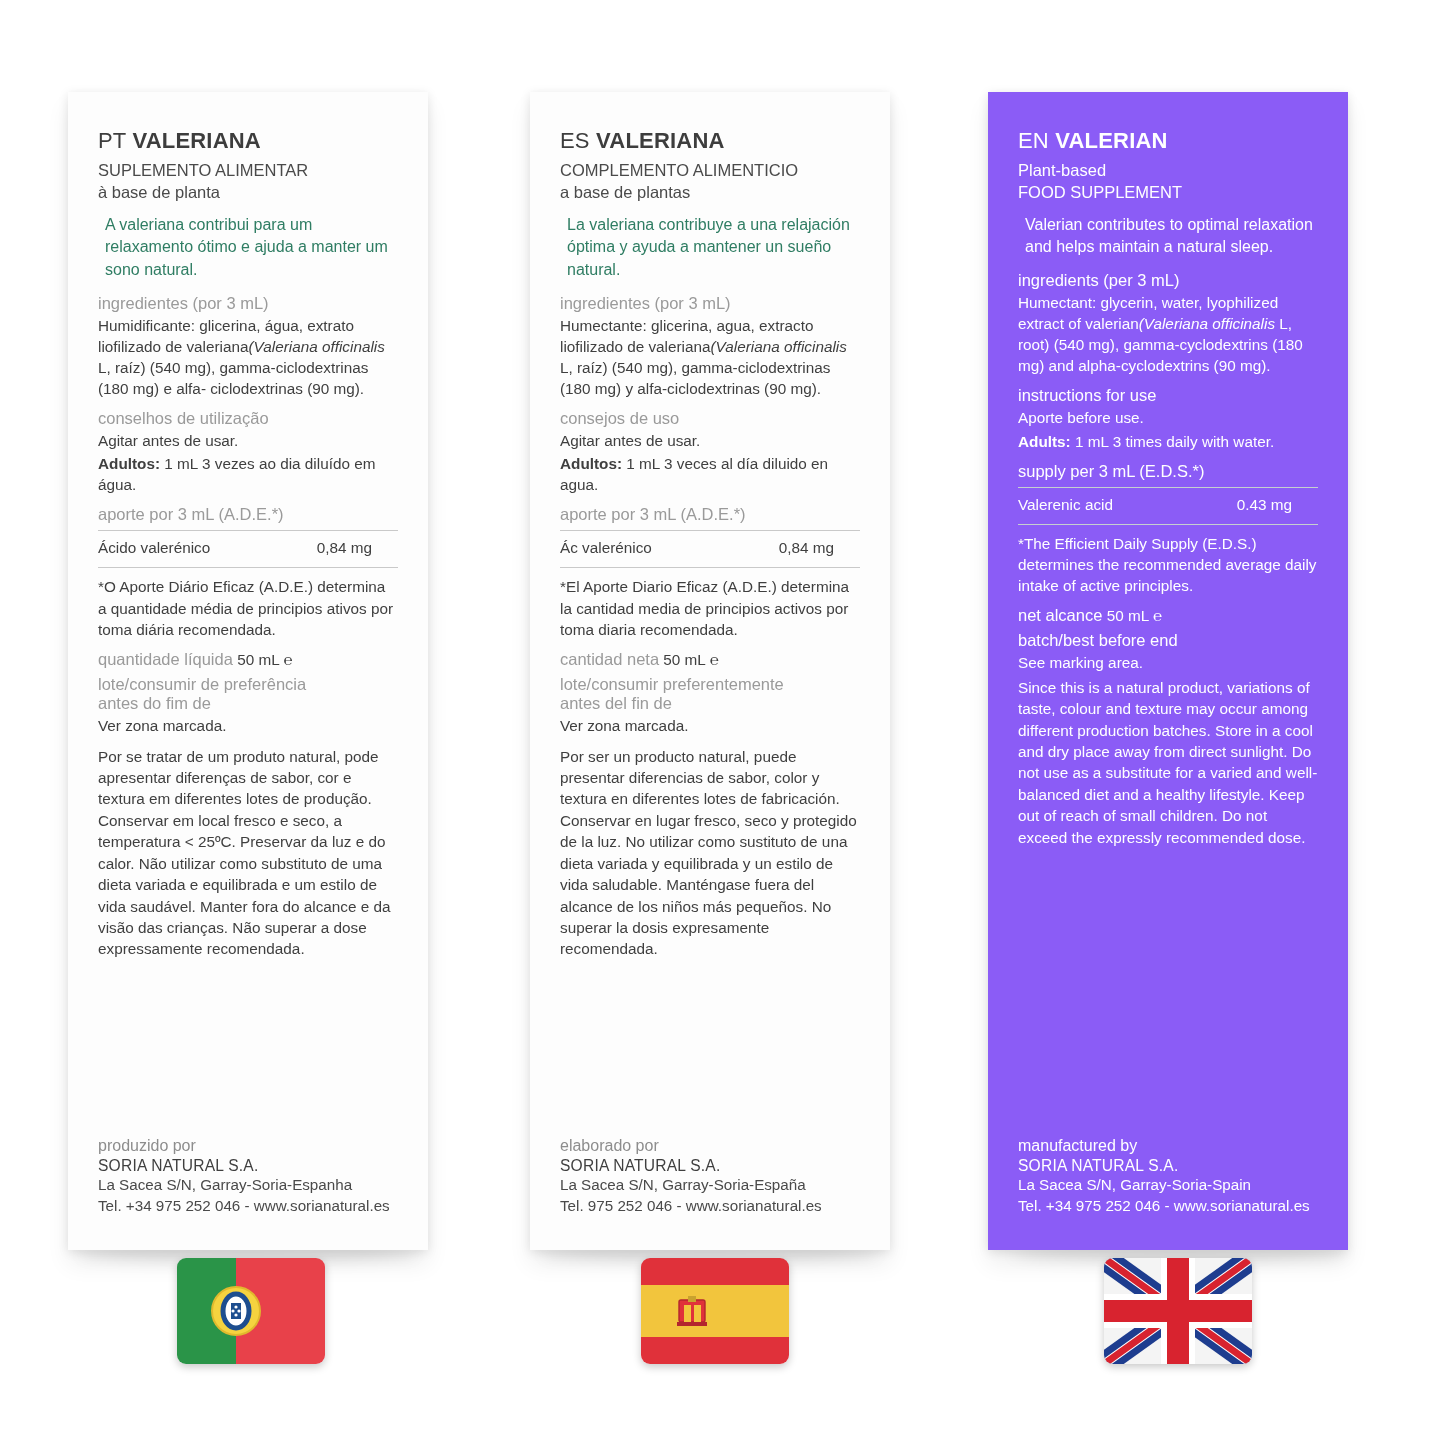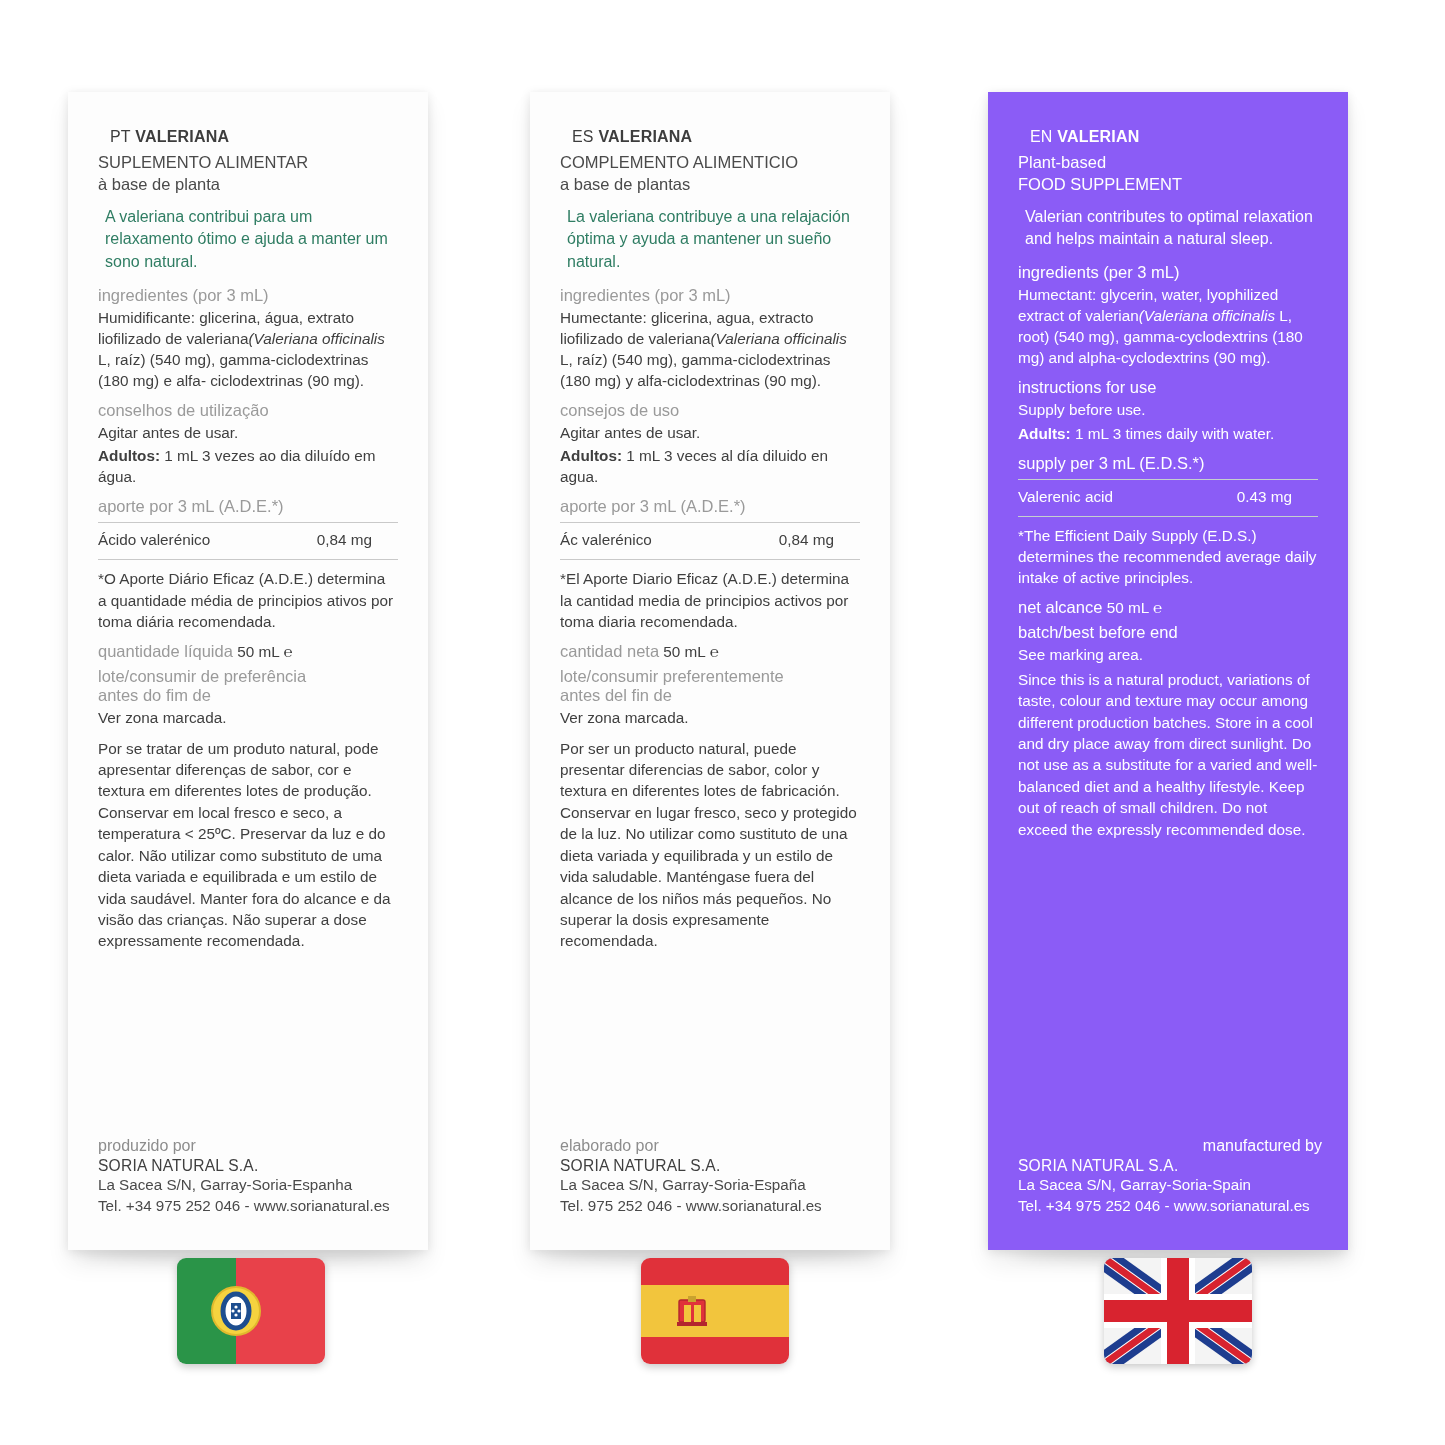--- a/index.html
+++ b/index.html
@@ -39,23 +39,23 @@
     position: absolute;
     left: 68px;
     top: 92px;
     width: 288px;
     height: 22px;
     background: #9aaaa8;
   }
 
   
   .lang-line {
-    font-size: 16px;
+    font-size: 22px;
     letter-spacing: .2px;
-    margin: 0 0 6px 12px;
+    margin: 0 0 6px 0;
     color: #3d3d3d;
   }
   .lang-line .code { font-weight: 400; }
   .lang-line .prod { font-weight: 700; }
   .panel-en .lang-line { color: #ffffff; }
 
   .subtitle {
     font-size: 16.5px;
     line-height: 1.32;
     color: #4a4a4a;
@@ -139,21 +139,21 @@
     position: absolute;
     left: 30px;
     right: 26px;
     bottom: 34px;
   }
   .footer .f-head {
     font-size: 16px;
     color: #8d8d8d;
     margin-bottom: 2px;
   }
-  .panel-en .footer .f-head { color: #ffffff; text-align: right; }
+  .panel-en .footer .f-head { color: #ffffff; }
   .footer .f-company {
     font-size: 15.6px;
     color: #3f3f3f;
     letter-spacing: .2px;
   }
   .footer .f-addr, .footer .f-tel {
     font-size: 15.2px;
     color: #4a4a4a;
     line-height: 1.34;
   }
@@ -300,21 +300,21 @@
     <p class="subtitle">
       <span>Plant-based</span><br>
       <span>FOOD SUPPLEMENT</span>
     </p>
     <p class="claim">Valerian contributes to optimal relaxation and helps maintain a natural sleep.</p>
 
     <p class="section-head">ingredients (per 3 mL)</p>
     <p class="body-text"><span>Humectant: glycerin, water, lyophilized extract of valerian</span><span class="it">(Valeriana officinalis</span><span> L, root) (540 mg), gamma-cyclodextrins (180 mg) and alpha-cyclodextrins (90 mg).</span></p>
 
     <p class="section-head">instructions for use</p>
-    <p class="body-text">Supply before use.</p>
+    <p class="body-text">Aporte before use.</p>
     <p class="body-text"><span class="bold">Adults:</span><span> 1 mL 3 times daily with water.</span></p>
 
     <p class="section-head">supply per 3 mL (E.D.S.*)</p>
     <hr class="rule">
     <div class="nutri-row">
       <span>Valerenic acid</span>
       <span class="val">0.43 mg</span>
     </div>
     <hr class="rule">
 

